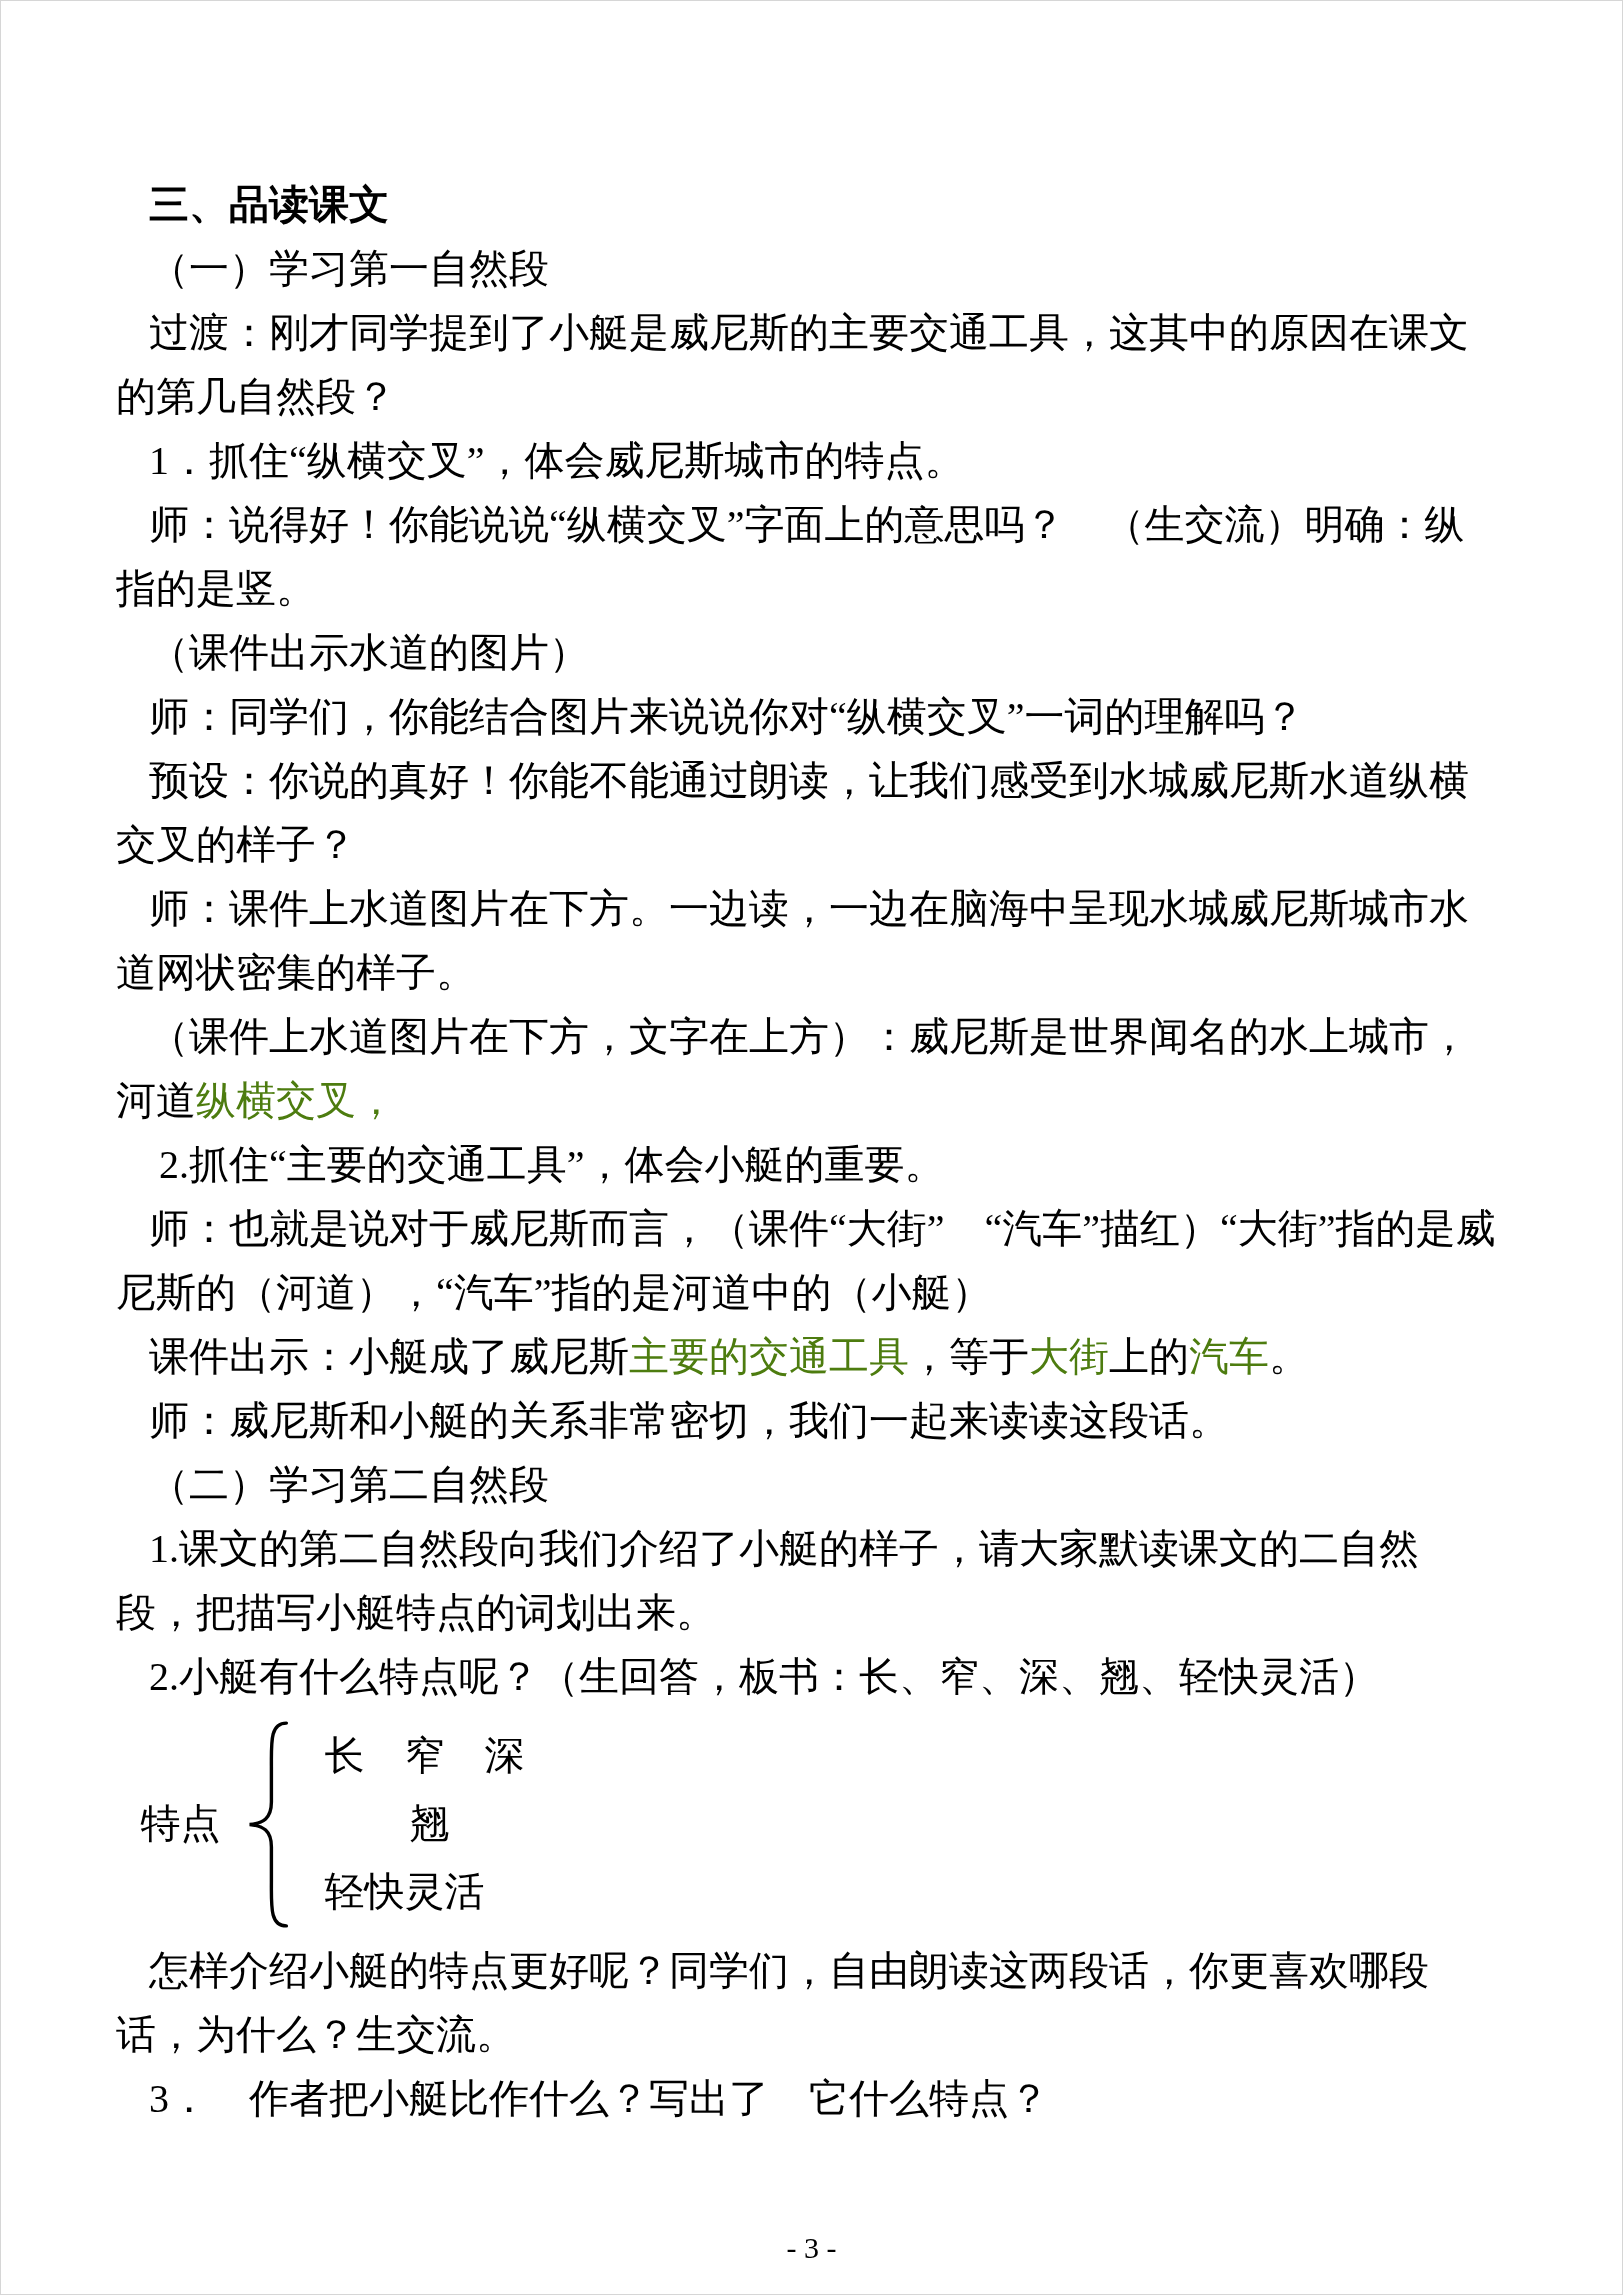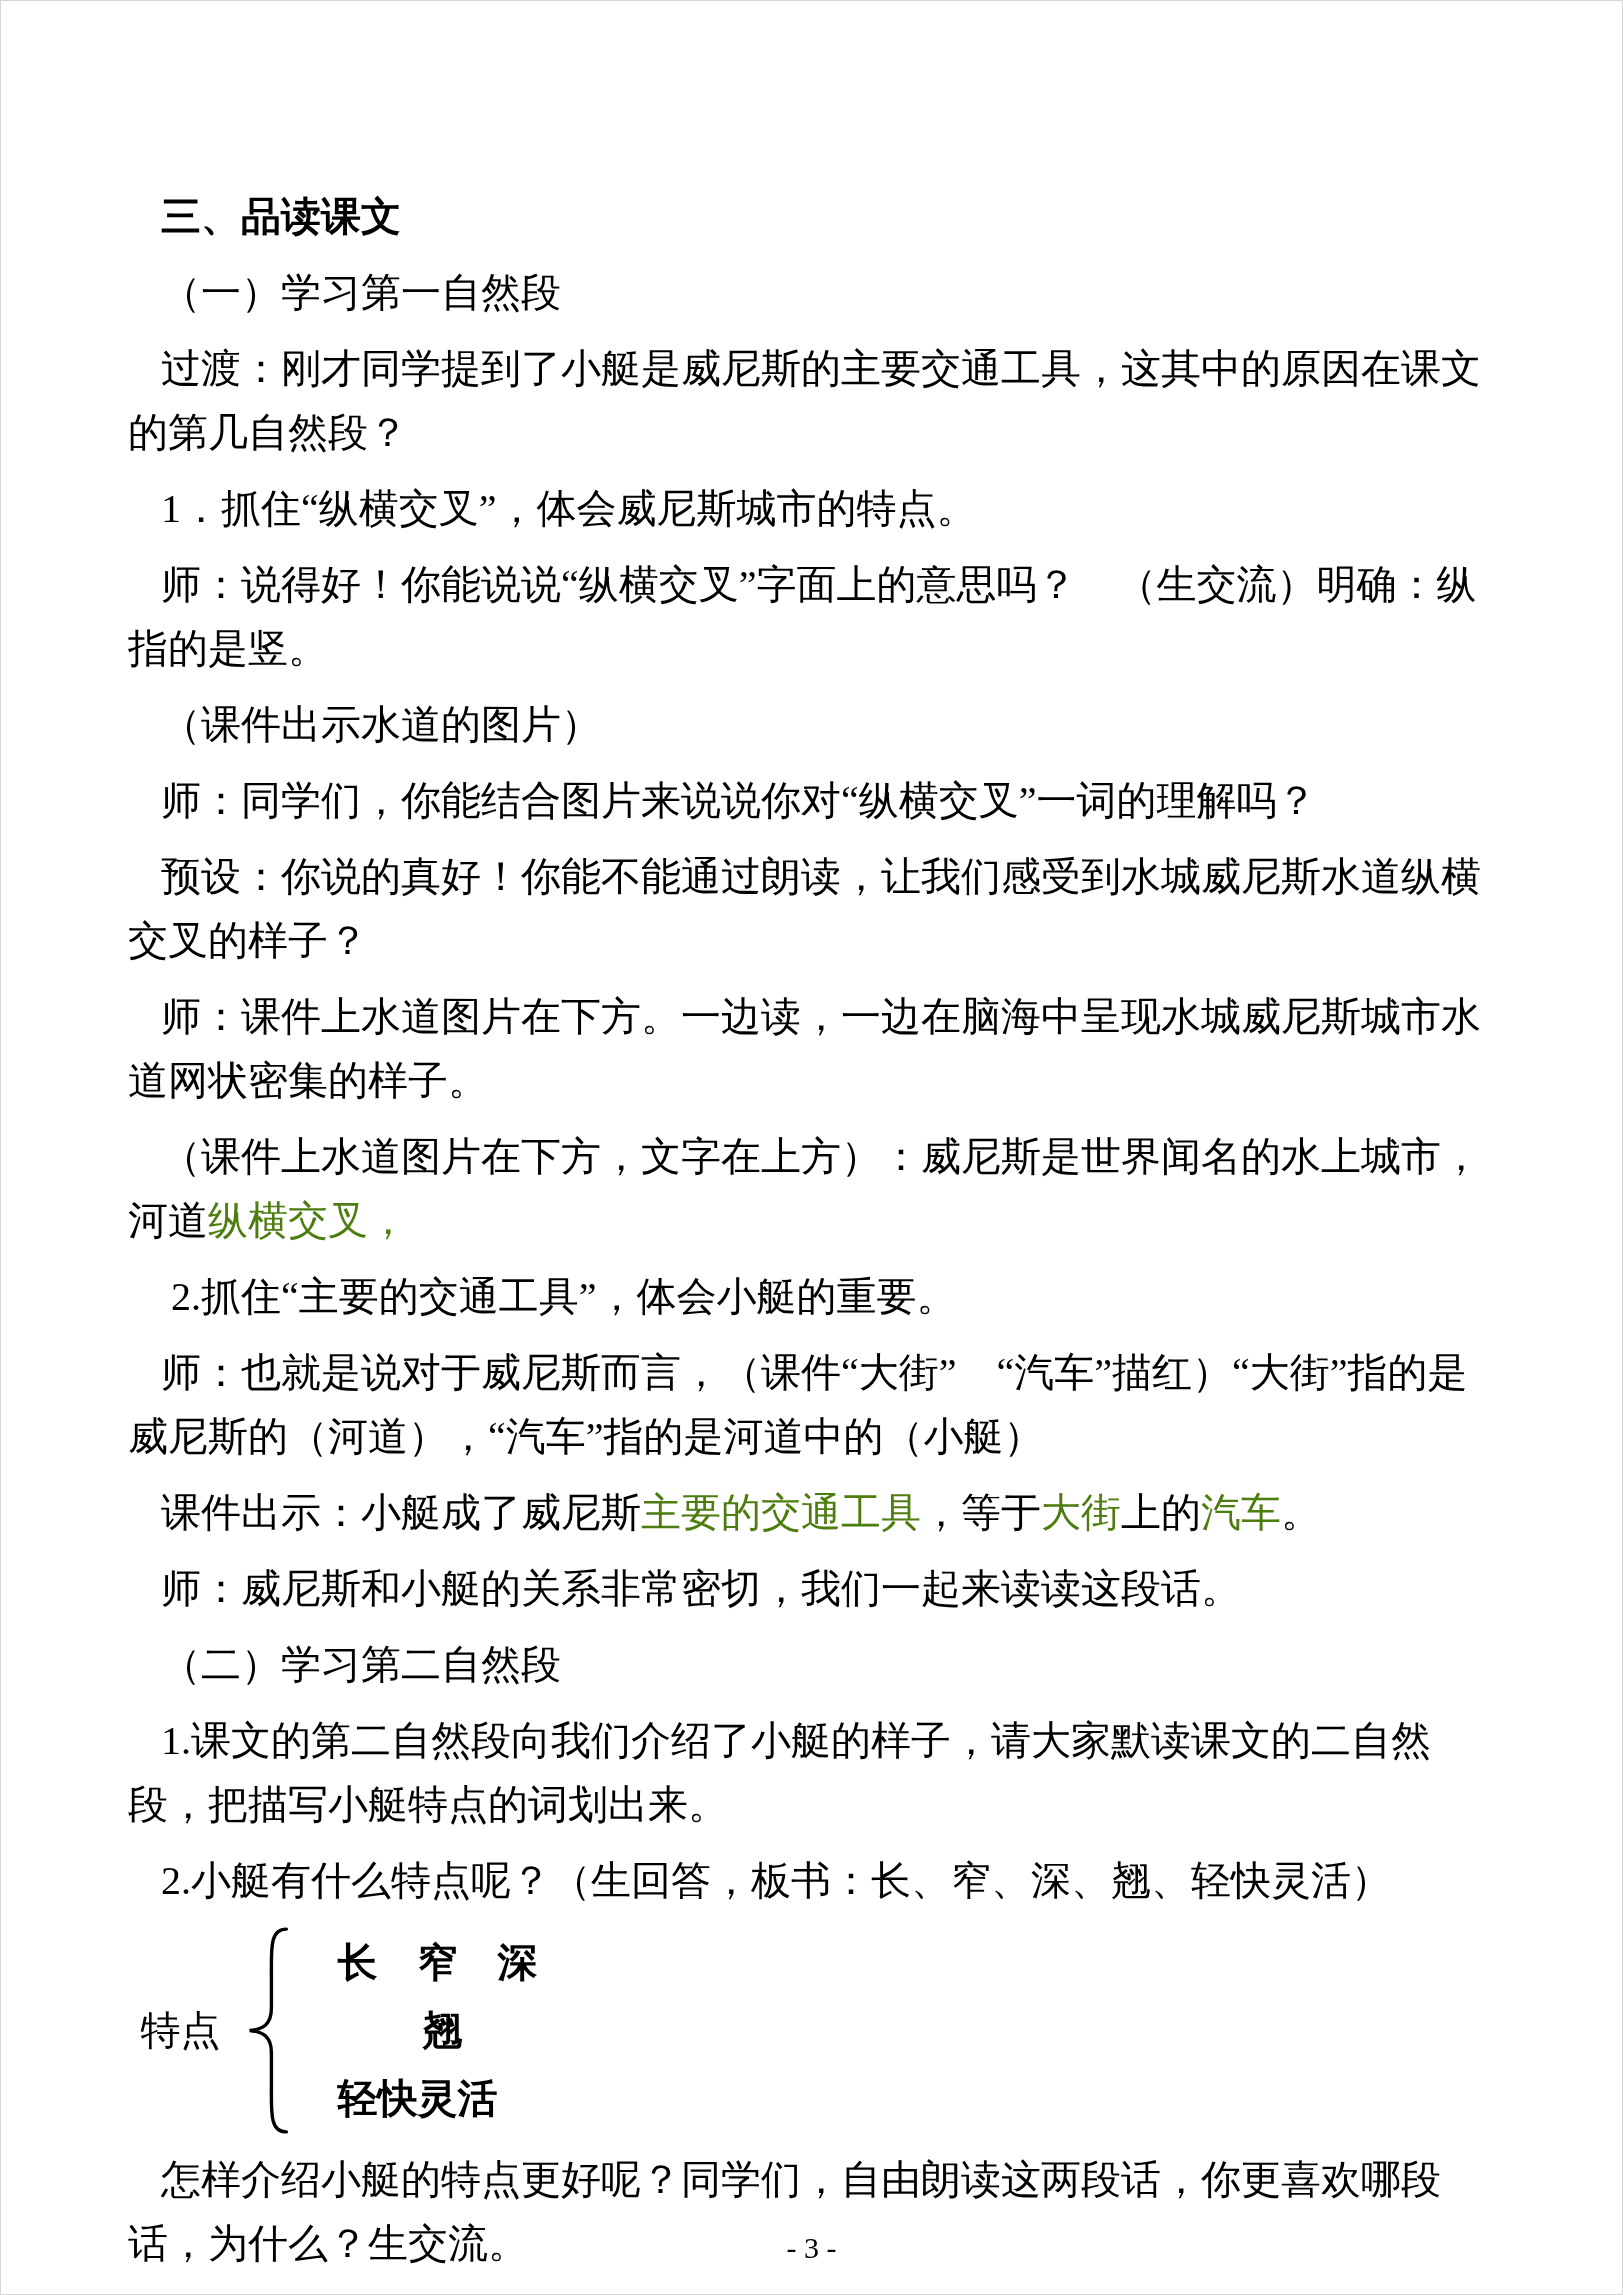--- a/index.html
+++ b/index.html
@@ -14,36 +14,36 @@
     font-family: "Liberation Serif", "DejaVu Serif", serif;
     color: #000000;
     overflow: hidden;
   }
   .content {
     padding: 172px 126px 0 115px;
     font-size: 40px;
     line-height: 64px;
   }
   .para {
-    margin: 12px;
+    margin: 0;
     text-indent: 33px;
     white-space: pre-wrap;
     word-break: break-all;
   }
   .title { font-weight: bold; }
   .red { color: #4d7c0f; text-align: right; }
   .diagram {
     display: flex;
     align-items: center;
     margin: 9.5px 0 9.5px 24.5px;
     line-height: 68px;
   }
   .diagram-label { margin-right: 23px; text-align: right; }
   .brace { flex: 0 0 auto; display: block; }
-  .diagram-lines { margin-left: 46px; font-weight: bold; }
+  .diagram-lines { margin-left: 33px; }
   .diagram-line { white-space: pre-wrap; }
   .diagram-line.l2 { margin-left: 85px; }
   .footer {
     position: absolute;
     left: 0;
     right: 0;
     bottom: 30px;
     text-align: center;
     font-size: 30px;
     line-height: 33px;

